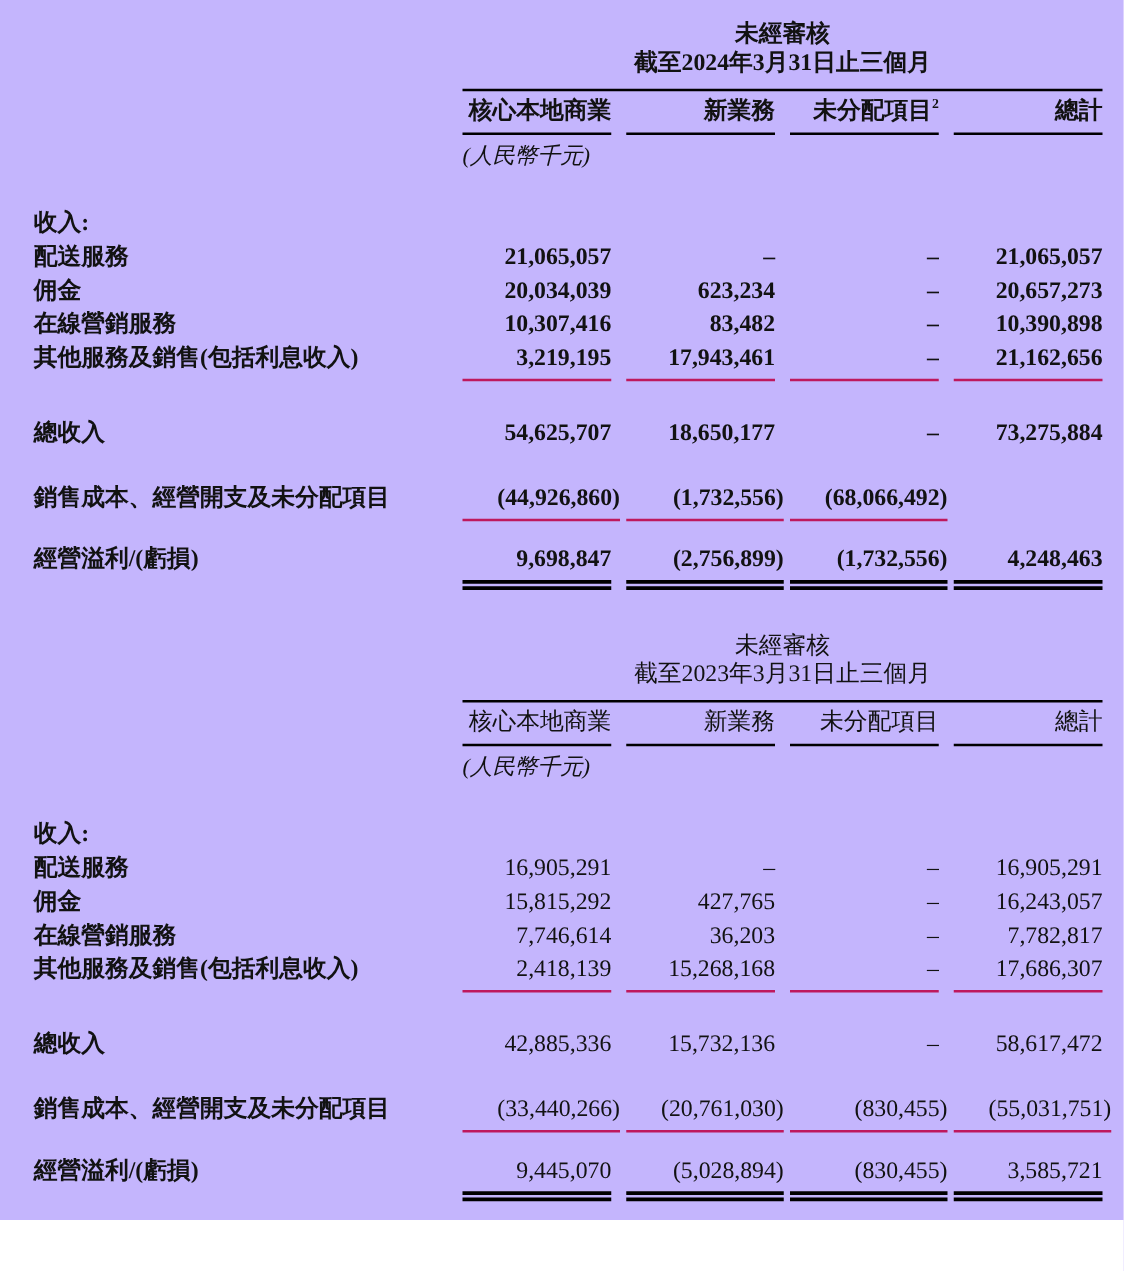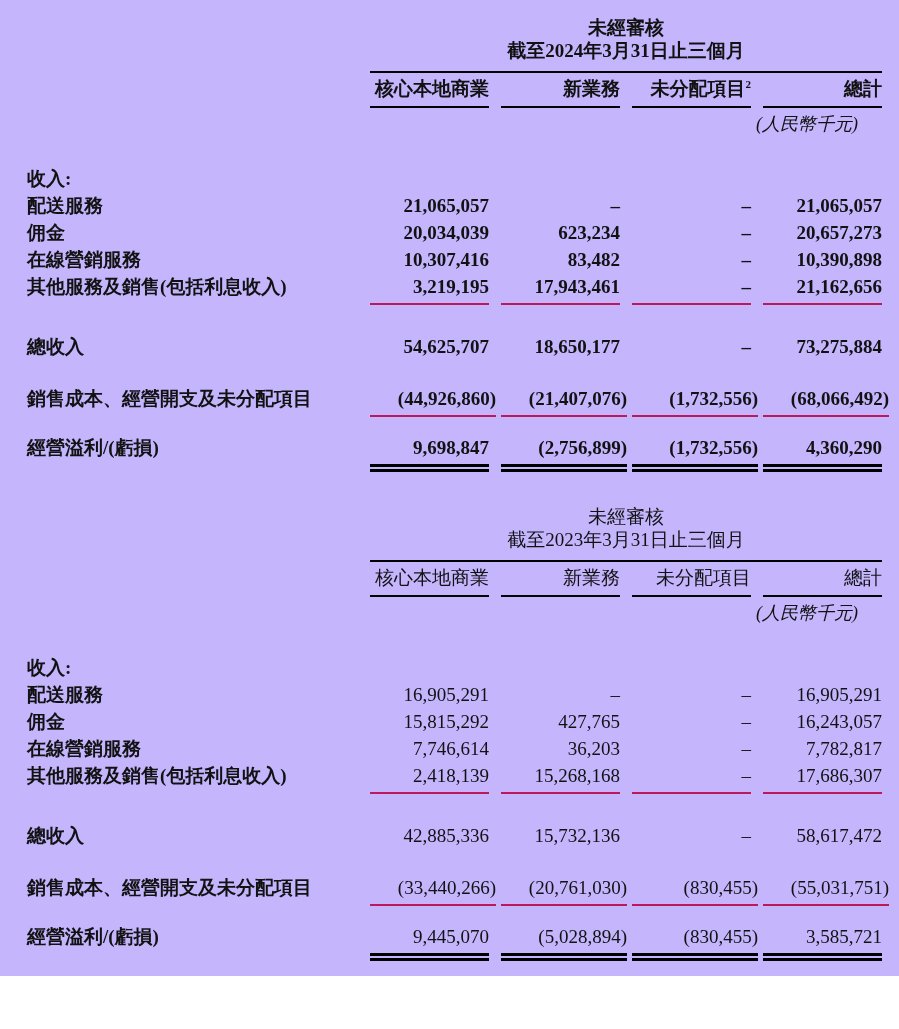--- a/index.html
+++ b/index.html
@@ -60,21 +60,21 @@
   .t1 .colheads .ch { font-weight: bold; }
   sup {
     font-size: 11px;
     line-height: 0;
     vertical-align: super;
   }
 
   .unit {
     margin-left: 358px;
     width: 488px;
-    text-align: right;
+    text-align: left;
     font-style: italic;
     font-size: 18px;
     line-height: 22px;
     margin-top: 5px;
   }
 
   .row { font-size: 19px; line-height: 27px; }
   .label {
     padding-left: 15px;
     font-weight: 600;
@@ -164,31 +164,30 @@
       <div class="cell label">總收入</div>
       <div class="cell num">54,625,707</div>
       <div class="cell num">18,650,177</div>
       <div class="cell num">–</div>
       <div class="cell num">73,275,884</div>
     </div>
 
     <div class="grid-row row cost-row">
       <div class="cell label">銷售成本、經營開支及未分配項目</div>
       <div class="cell num ul pr">(44,926,860)</div>
-      <div class="cell num ul pr">(21,407,076)</div>
       <div class="cell num ul pr">(1,732,556)</div>
       <div class="cell num ul pr">(68,066,492)</div>
     </div>
 
     <div class="grid-row row profit-row">
       <div class="cell label">經營溢利/(虧損)</div>
       <div class="cell num dul">9,698,847</div>
       <div class="cell num dul pr">(2,756,899)</div>
       <div class="cell num dul pr">(1,732,556)</div>
-      <div class="cell num dul">4,360,290</div>
+      <div class="cell num dul">4,248,463</div>
     </div>
   </section>
 
   <section class="fin-table t2">
     <div class="period">
       <div>未經審核</div>
       <div>截至2023年3月31日止三個月</div>
     </div>
     <div class="toprule"></div>
 

